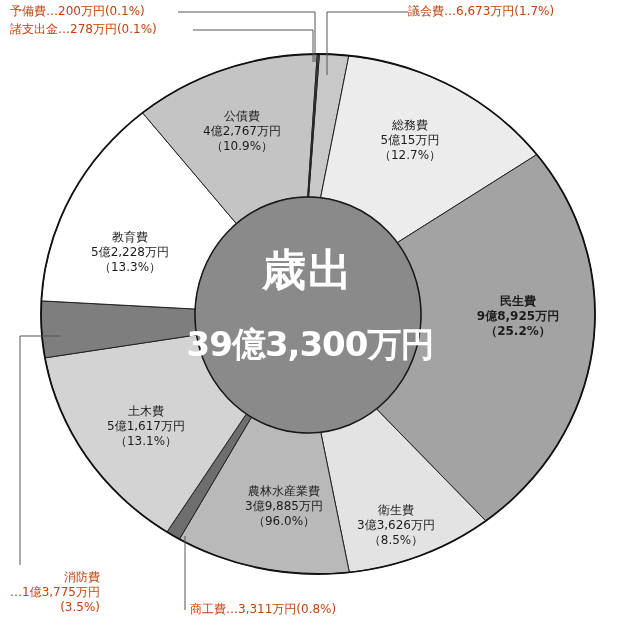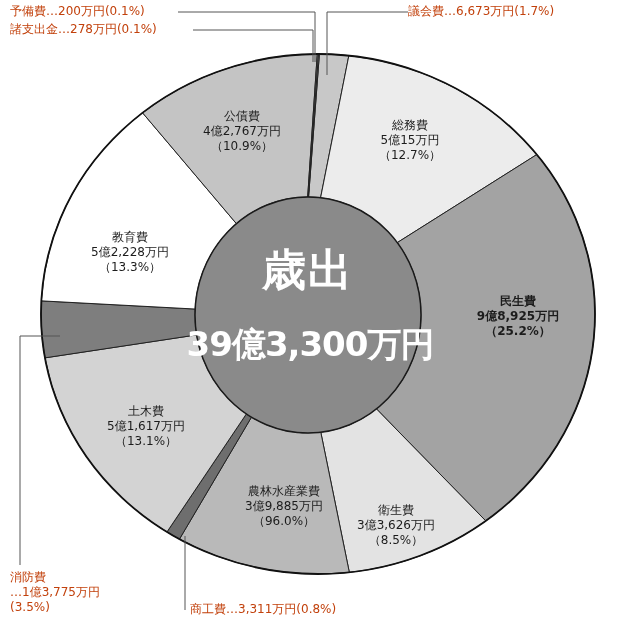--- a/index.html
+++ b/index.html
@@ -3,21 +3,21 @@
 <meta charset="utf-8">
 <style>
   html, body { margin: 0; padding: 0; background: #ffffff; }
   body { width: 630px; height: 630px; position: relative; overflow: hidden;
          font-family: "DejaVu Sans", "Liberation Sans", sans-serif; color: #1a1a1a; }
   #chart-svg { position: absolute; left: 0; top: 0; width: 630px; height: 630px; }
   .slice-label { position: absolute; text-align: center; font-size: 12px; line-height: 15px;
                  color: #1c1c1c; white-space: nowrap; transform: translateX(-50%); }
   .slice-label span { display: block; }
   .callout { position: absolute; font-size: 12px; line-height: 15px; color: #c2410c; white-space: nowrap; }
-  .callout-multi span { display: block; }
+  .callout-multi span { display: block; text-align: right; }
   .center-title { position: absolute; left: 308px; top: 240px; transform: translateX(-50%);
                   font-size: 44px; font-weight: bold; color: #ffffff; letter-spacing: 2px;
                   line-height: 60px; white-space: nowrap; }
   .center-total { position: absolute; left: 310px; top: 328px; transform: translateX(-50%);
                   font-size: 34px; font-weight: bold; color: #ffffff; line-height: 32px;
                   white-space: nowrap; letter-spacing: -1px; }
 </style>
 </head>
 <body>
 

